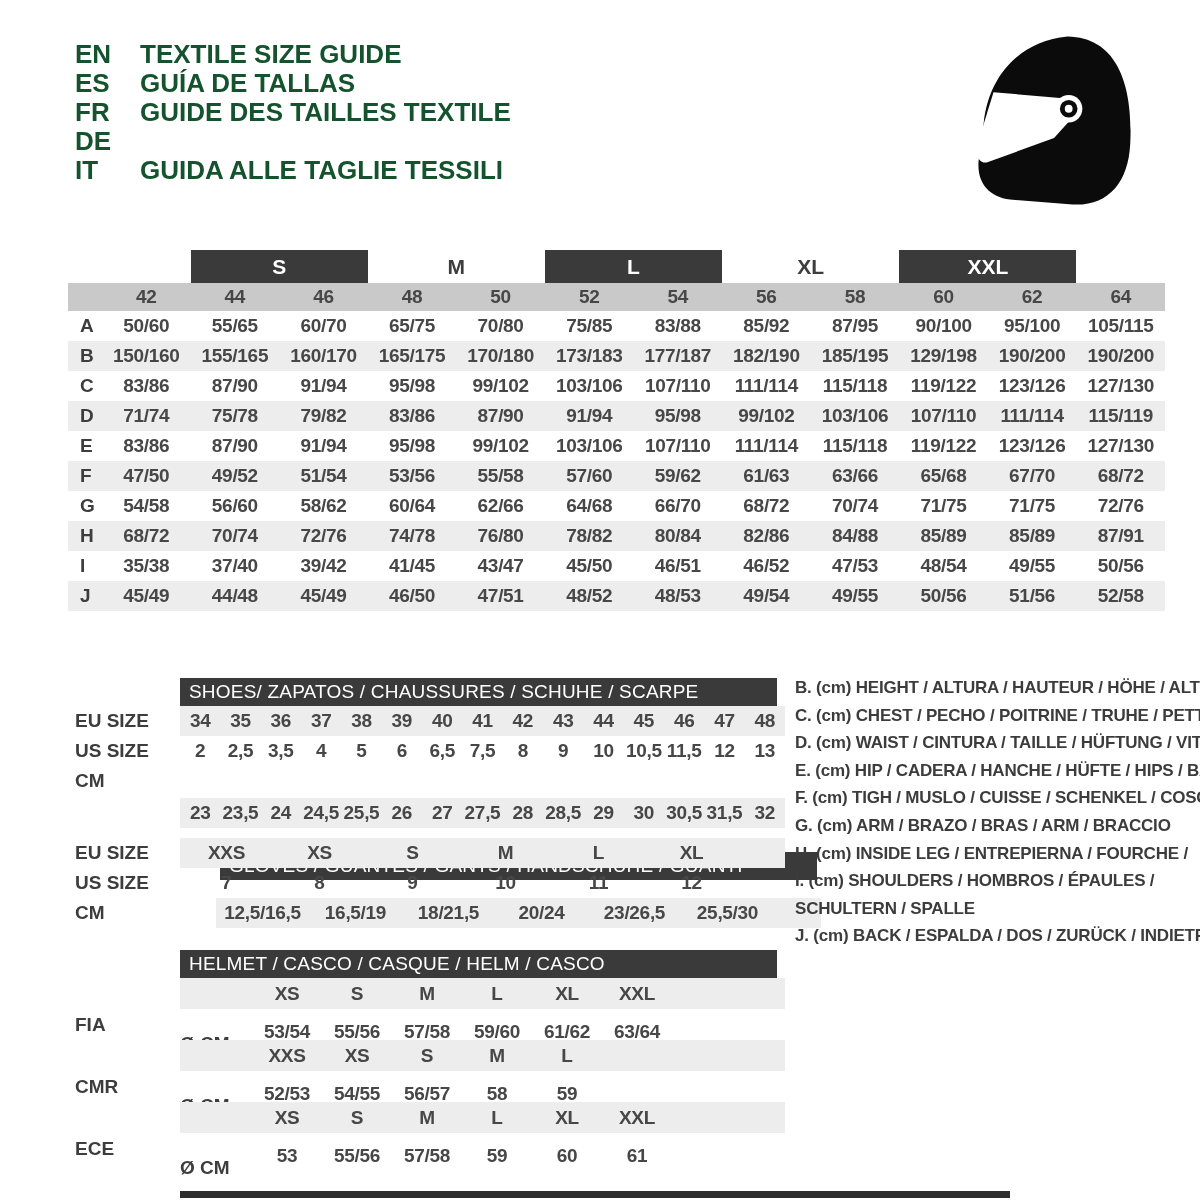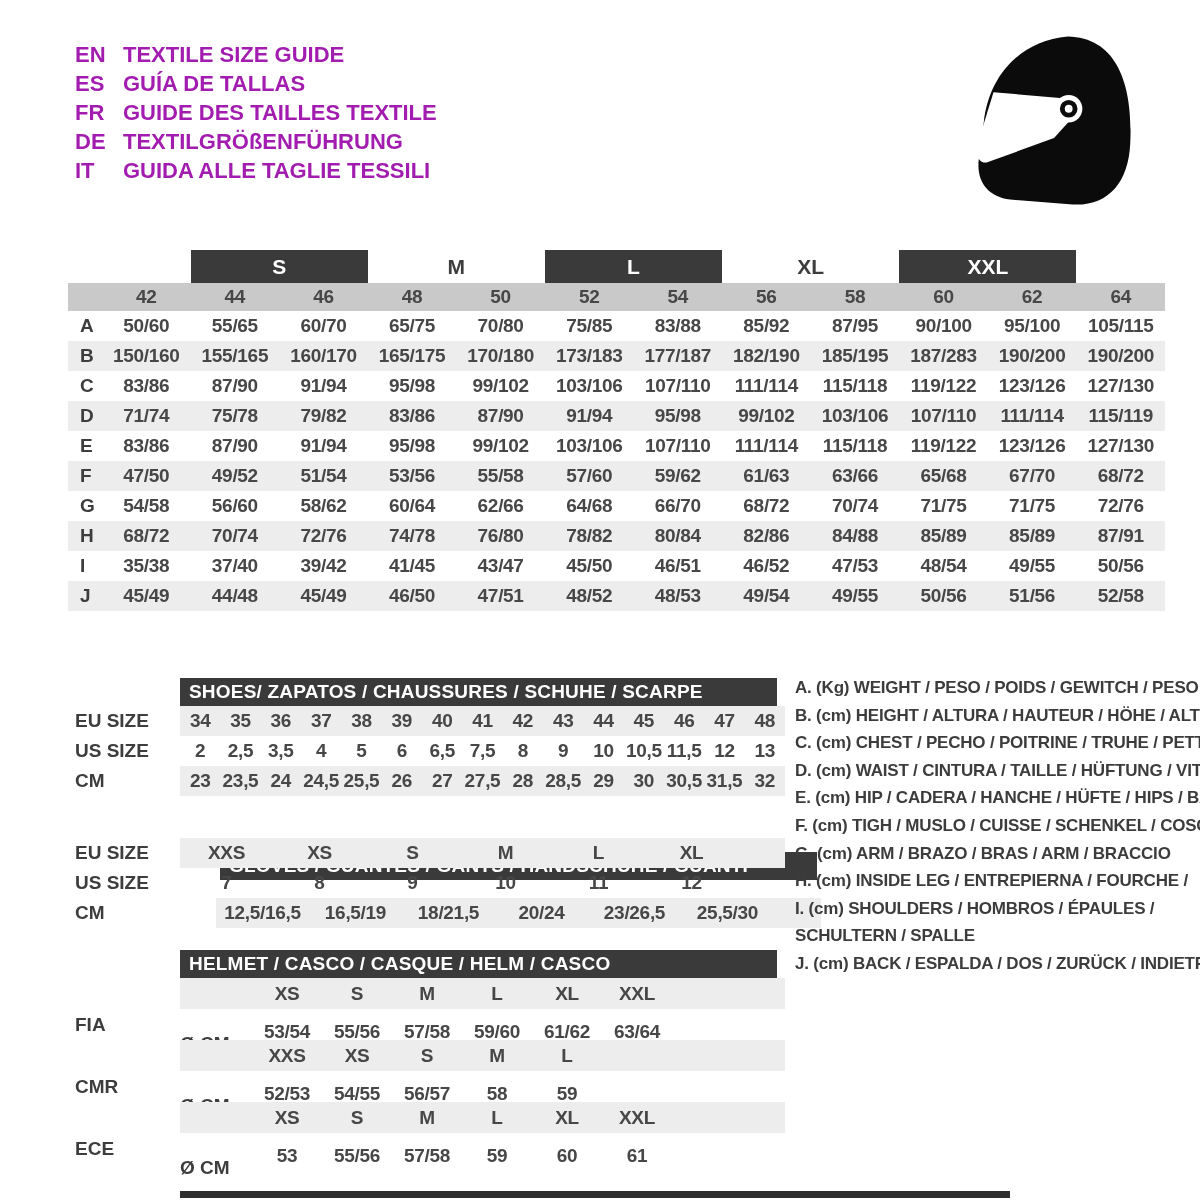--- a/index.html
+++ b/index.html
@@ -1,21 +1,21 @@
 <!DOCTYPE html>
 <html><head>
 <meta charset="utf-8">
 <style>
   html,body{margin:0;padding:0;background:#fff;}
   #canvas{position:relative;width:1200px;height:1200px;background:#ffffff;overflow:hidden;
           font-family:"Liberation Sans", sans-serif;}
 
   
   .langs{position:absolute;left:75px;top:40px;}
-  .lang-row{display:flex;line-height:29px;font-size:22px;font-weight:bold;color:#a21caf;}
+  .lang-row{display:flex;line-height:29px;font-size:26px;font-weight:bold;color:#14532d;gap:17px;}
   .lang-code{width:48px;flex:0 0 48px;}
 
   
   .helmet-logo{position:absolute;left:973px;top:34px;width:166px;height:172px;}
 
   
   .mband{position:absolute;left:68px;top:250px;width:1097px;height:33px;
          display:grid;grid-template-columns:34px repeat(12,1fr);}
   .band{display:flex;align-items:center;justify-content:center;font-size:21px;font-weight:bold;}
   .band.box{background:#3a3a3a;color:#ffffff;}
@@ -25,21 +25,21 @@
   .cell{display:flex;align-items:center;justify-content:center;font-weight:bold;
         font-size:19px;color:#474747;letter-spacing:-0.3px;white-space:nowrap;}
   .mrows{position:absolute;left:68px;top:311px;width:1097px;}
   .trow{display:grid;grid-template-columns:34px repeat(12,1fr);height:30px;}
   .trow.striped{background:#ededed;}
   .rlabel{display:flex;align-items:center;padding-left:12px;font-weight:bold;
           font-size:19px;color:#3d3d3d;}
 
   
   .sec-title{position:absolute;left:180px;width:597px;height:28px;background:#3a3a3a;
-             color:#ffffff;font-size:19px;font-weight:bold;display:flex;align-items:center;
+             color:#ffffff;font-size:19px;font-weight:normal;display:flex;align-items:center;
              padding-left:9px;box-sizing:border-box;letter-spacing:0.2px;white-space:nowrap;}
   .srow-label{position:absolute;left:75px;height:30px;display:flex;align-items:center;
               font-size:19px;font-weight:bold;color:#3d3d3d;white-space:nowrap;}
   .vals{position:absolute;left:180px;width:605px;height:30px;display:grid;box-sizing:border-box;}
   .vals.stripe{background:#ededed;}
   .shoes-grid{grid-template-columns:repeat(15,1fr);}
   .gloves-grid{grid-template-columns:repeat(6,93px);}
   .helm-grid{grid-template-columns:72px repeat(6,70px);}
   .helm-grid-pad{padding-left:72px;grid-template-columns:repeat(6,70px);}
   .prefix{display:flex;align-items:center;font-weight:bold;font-size:19px;color:#3d3d3d;white-space:nowrap;margin-top:24px;}
@@ -65,21 +65,20 @@
       <div class="lang-row">
         <span class="lang-code">ES</span>
         <span>GUÍA DE TALLAS</span>
       </div>
       <div class="lang-row">
         <span class="lang-code">FR</span>
         <span>GUIDE DES TAILLES TEXTILE</span>
       </div>
       <div class="lang-row">
         <span class="lang-code">DE</span>
-        <span>TEXTILGRÖßENFÜHRUNG</span>
       </div>
       <div class="lang-row">
         <span class="lang-code">IT</span>
         <span>GUIDA ALLE TAGLIE TESSILI</span>
       </div>
     </div>
 
   <div class="helmet-logo">
     <svg viewBox="0 0 170 175" width="166" height="172" xmlns="http://www.w3.org/2000/svg">
       <path d="M 97,2 C 46,7 16,44 11,90 L 6,127 C 3,150 15,166 38,169 L 102,174
@@ -137,21 +136,21 @@
         <span class="rlabel">B</span>
         <span class="cell">150/160</span>
         <span class="cell">155/165</span>
         <span class="cell">160/170</span>
         <span class="cell">165/175</span>
         <span class="cell">170/180</span>
         <span class="cell">173/183</span>
         <span class="cell">177/187</span>
         <span class="cell">182/190</span>
         <span class="cell">185/195</span>
-        <span class="cell">187/283</span>
+        <span class="cell">129/198</span>
         <span class="cell">190/200</span>
         <span class="cell">190/200</span>
       </div>
       <div class="trow">
         <span class="rlabel">C</span>
         <span class="cell">83/86</span>
         <span class="cell">87/90</span>
         <span class="cell">91/94</span>
         <span class="cell">95/98</span>
         <span class="cell">99/102</span>
@@ -301,21 +300,21 @@
       <span class="cell">7,5</span>
       <span class="cell">8</span>
       <span class="cell">9</span>
       <span class="cell">10</span>
       <span class="cell">10,5</span>
       <span class="cell">11,5</span>
       <span class="cell">12</span>
       <span class="cell">13</span>
     </div>
   <div class="srow-label" style="top:766px;">CM</div>
-  <div class="vals stripe shoes-grid" style="top:766px;">
+  <div class="vals stripe shoes-grid" style="top:798px;">
       <span class="cell">23</span>
       <span class="cell">23,5</span>
       <span class="cell">24</span>
       <span class="cell">24,5</span>
       <span class="cell">25,5</span>
       <span class="cell">26</span>
       <span class="cell">27</span>
       <span class="cell">27,5</span>
       <span class="cell">28</span>
       <span class="cell">28,5</span>
@@ -406,21 +405,20 @@
     <span class="prefix">Ø CM</span>
   <span class="cell">53</span>
       <span class="cell">55/56</span>
       <span class="cell">57/58</span>
       <span class="cell">59</span>
       <span class="cell">60</span>
       <span class="cell">61</span>
     </div>
 
   <div class="legend">
-      <div class="lline">A. (Kg) WEIGHT / PESO / POIDS / GEWITCH / PESO</div>
       <div class="lline">B. (cm) HEIGHT / ALTURA / HAUTEUR / HÖHE / ALTEZZA</div>
       <div class="lline">C. (cm) CHEST / PECHO / POITRINE / TRUHE / PETTO</div>
       <div class="lline">D. (cm) WAIST / CINTURA / TAILLE / HÜFTUNG / VITA</div>
       <div class="lline">E. (cm) HIP / CADERA / HANCHE / HÜFTE / HIPS /  BACINO</div>
       <div class="lline">F. (cm) TIGH / MUSLO / CUISSE / SCHENKEL / COSCIA</div>
       <div class="lline">G. (cm) ARM  / BRAZO / BRAS / ARM / BRACCIO</div>
       <div class="lline">H. (cm) INSIDE LEG / ENTREPIERNA / FOURCHE /</div>
       <div class="lline">I.  (cm) SHOULDERS / HOMBROS / ÉPAULES /</div>
       <div class="lline">SCHULTERN / SPALLE</div>
       <div class="lline">J. (cm) BACK / ESPALDA / DOS / ZURÜCK / INDIETRO</div>

